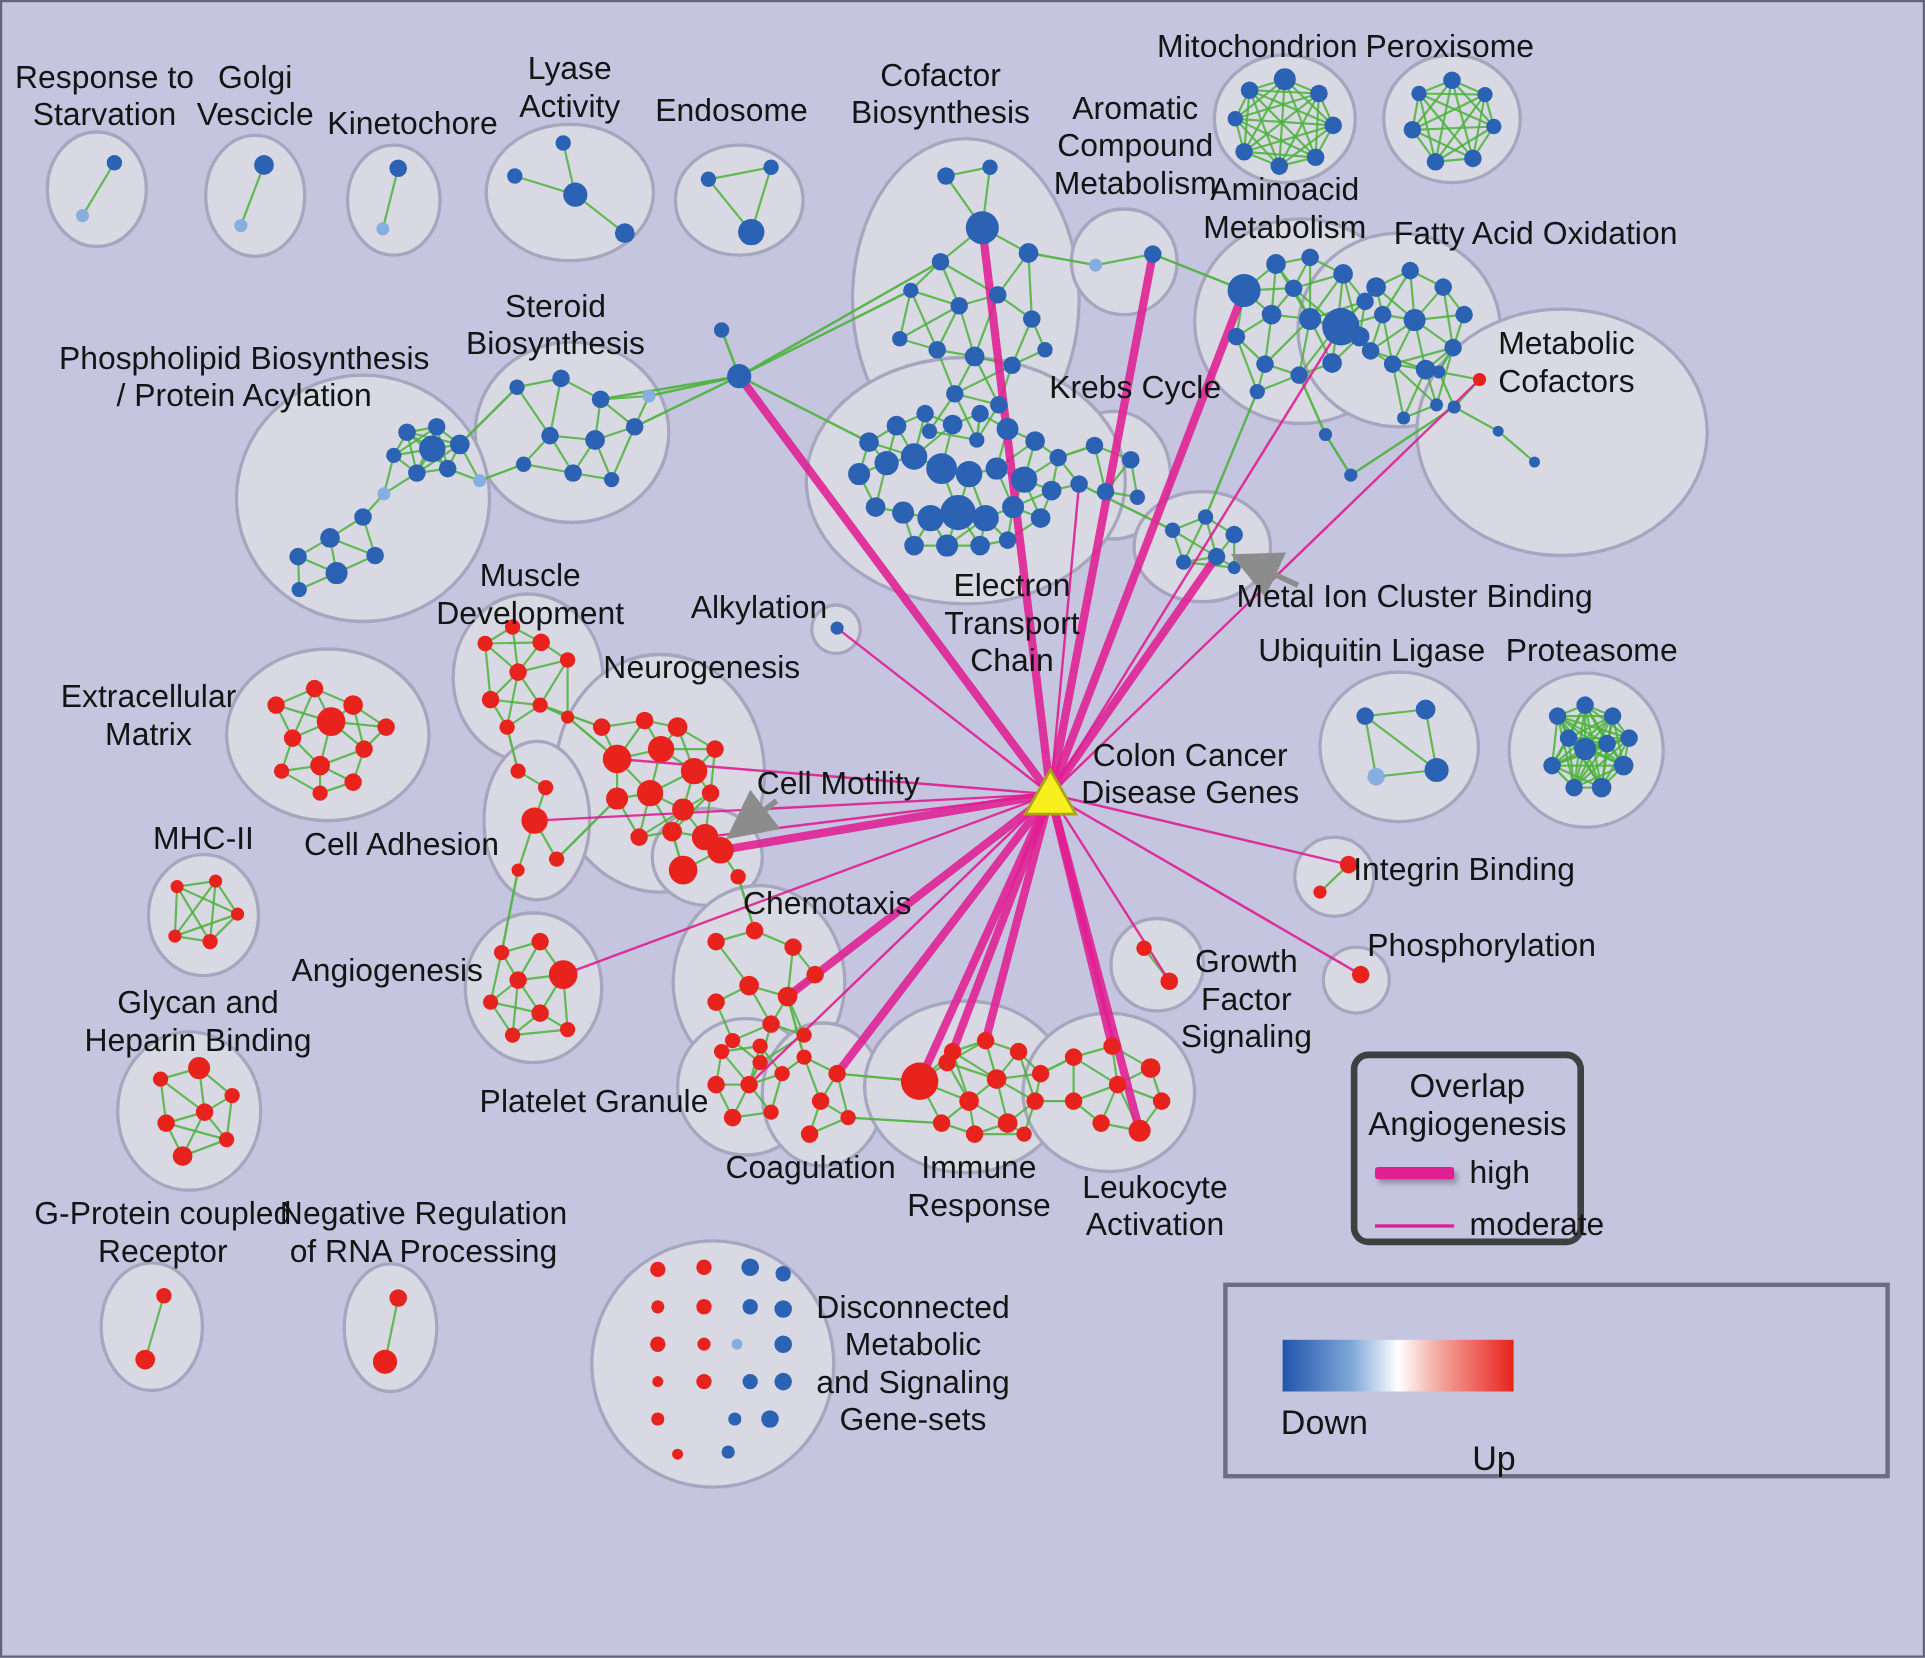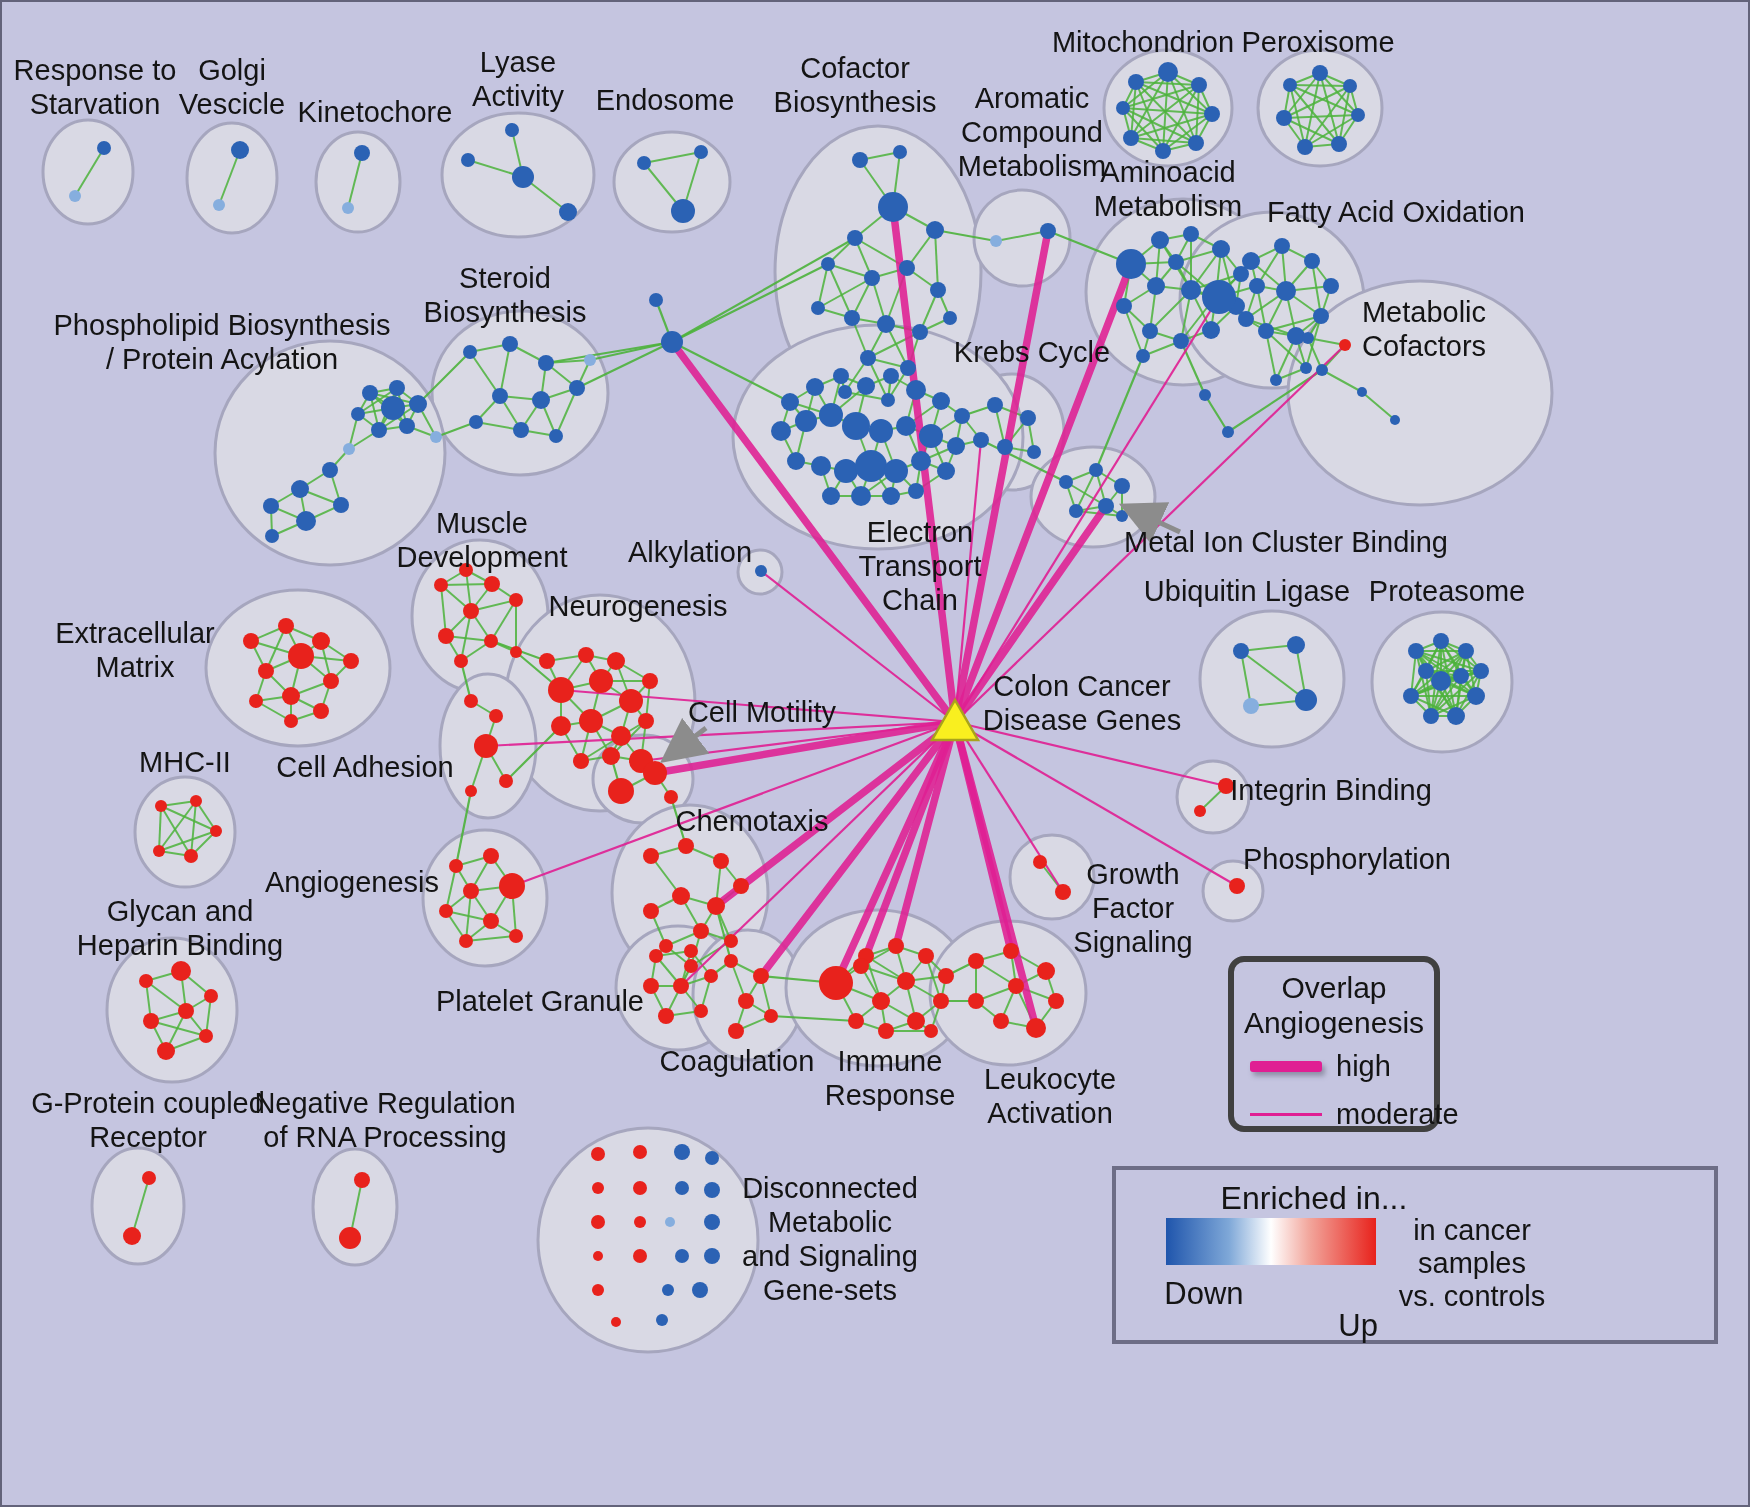--- a/index.html
+++ b/index.html
@@ -1094,22 +1094,16 @@
     <div>Overlap</div>
     <div>Angiogenesis</div>
   </div>
   <div class="lo-line lo-high"></div>
   <div class="lo-label lo-high-label">high</div>
   <div class="lo-line lo-mod"></div>
   <div class="lo-label lo-mod-label">moderate</div>
 </div>
 
 <div id="legend-enrich">
-  <div class="le-title">Enriched in...</div>
   <div class="le-bar"></div>
   <div class="le-down">Down</div>
   <div class="le-up">Up</div>
-  <div class="le-note">
-    <div>in cancer</div>
-    <div>samples</div>
-    <div>vs. controls</div>
-  </div>
 </div>
 
 </body></html>

